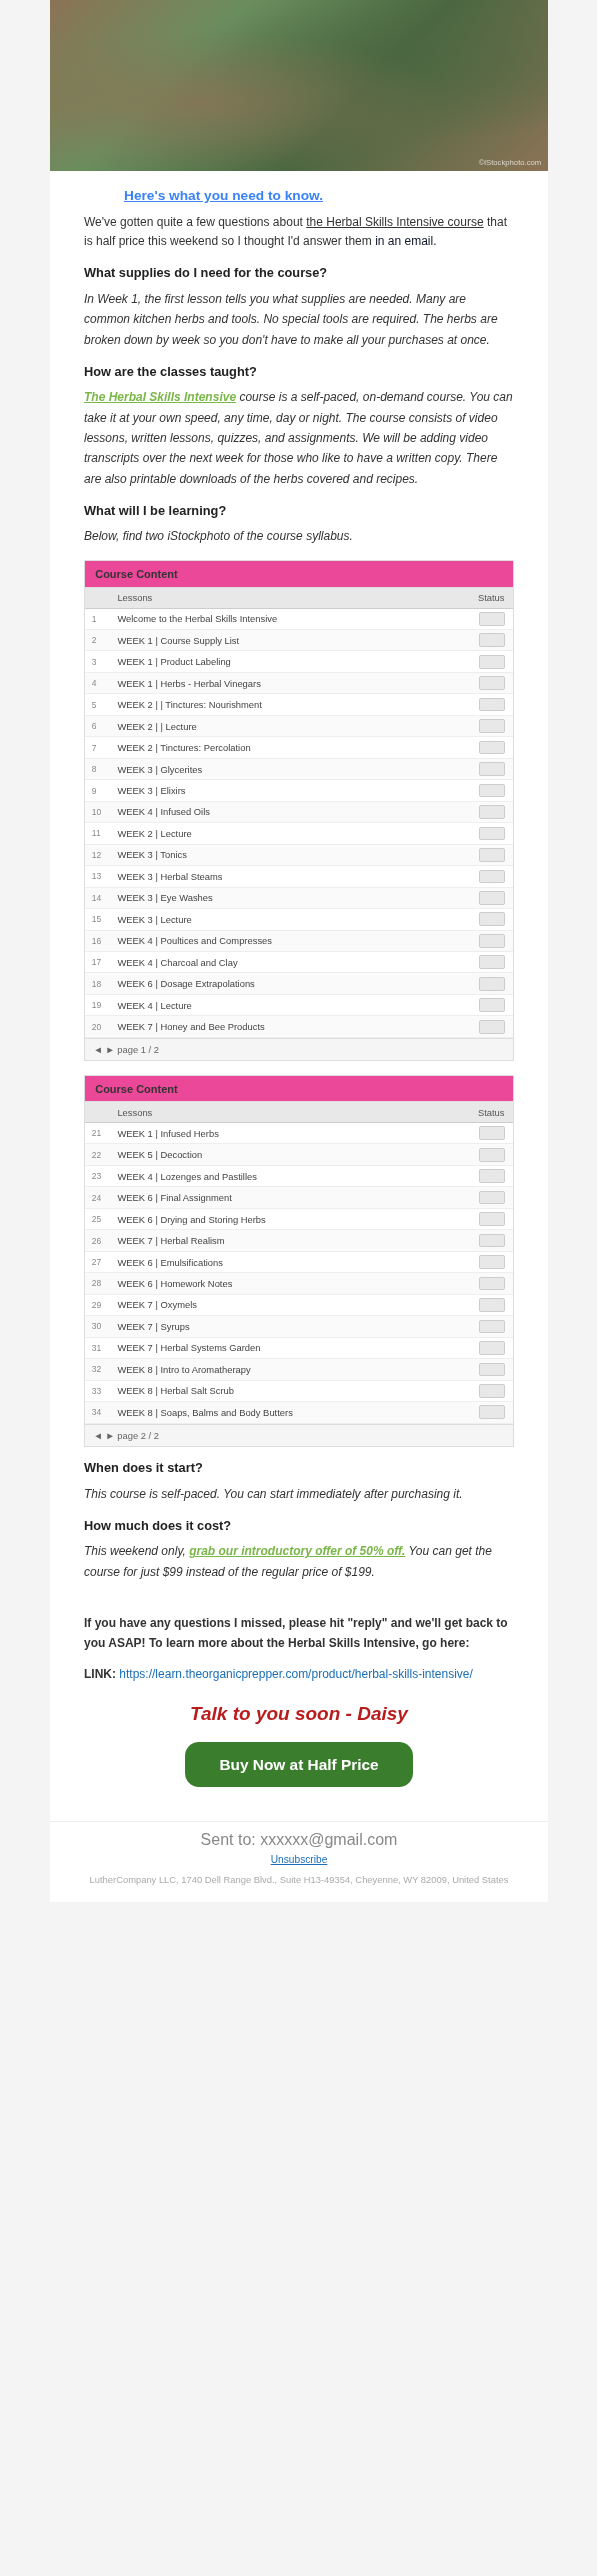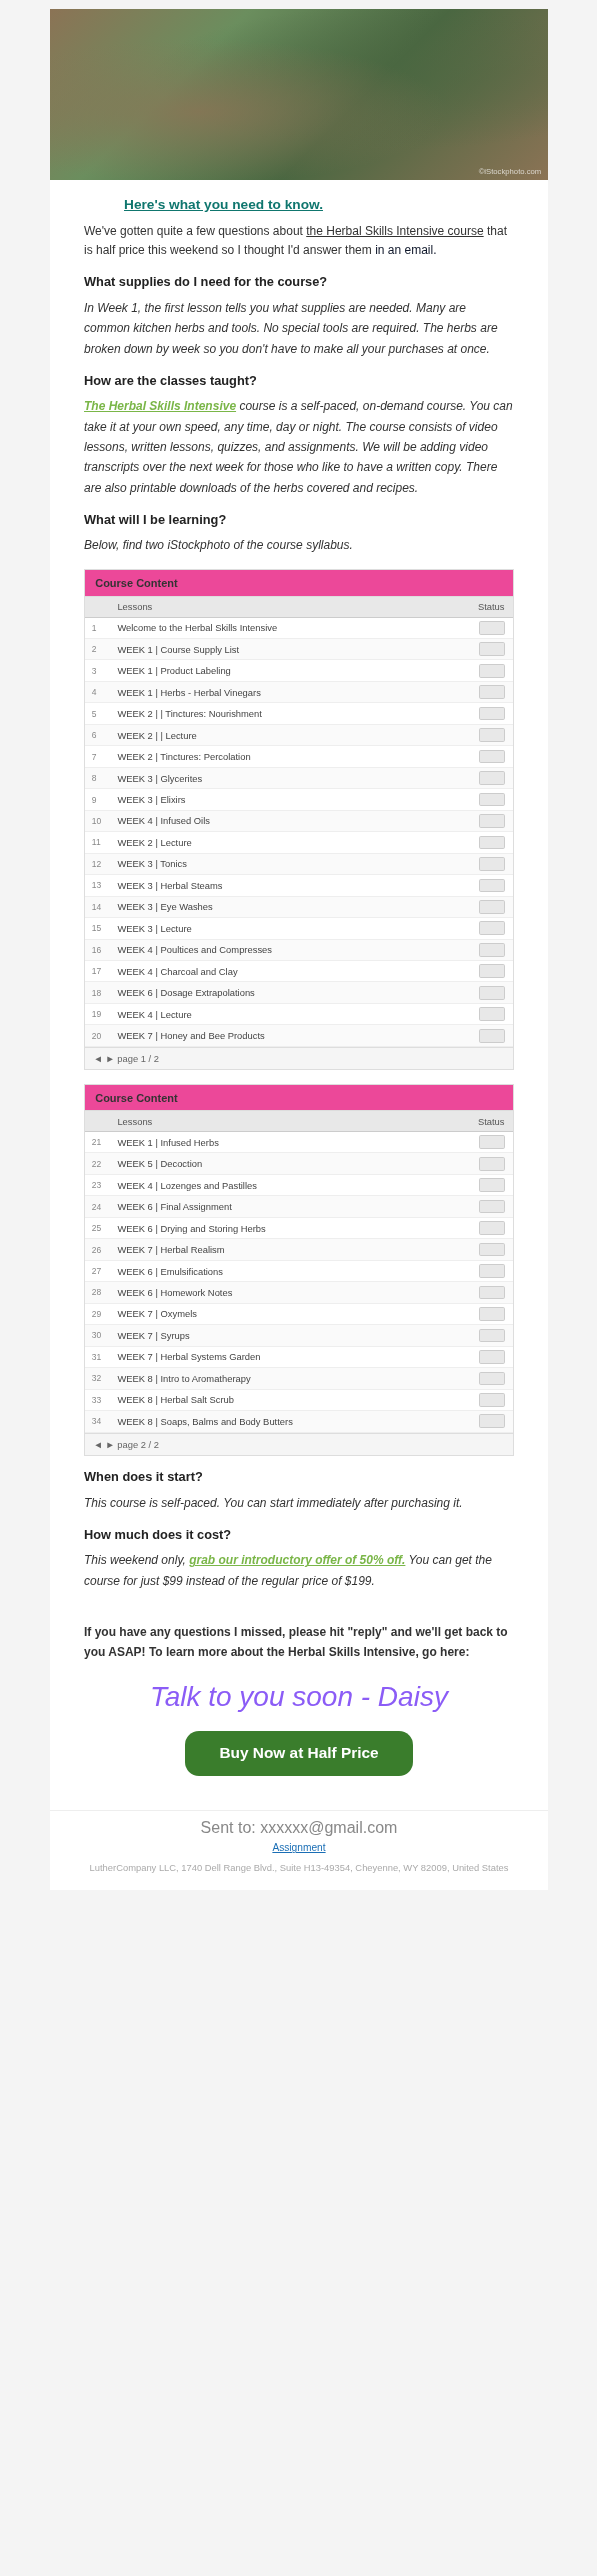--- a/index.html
+++ b/index.html
@@ -7,21 +7,21 @@
       font-family: Arial, sans-serif;
       font-size: 12px;
       background: #f4f4f4;
       color: #333;
       width: 598px;
       margin: 0 auto;
     }
     .email-wrapper {
       background: #ffffff;
       width: 498px;
-      margin: 9px auto;
+      margin: 0 auto;
     }
     .hero-image {
       width: 100%;
       height: 171px;
       background: linear-gradient(135deg, #8B7355 0%, #6B8E5E 30%, #4a6741 60%, #8B7355 100%);
       position: relative;
       overflow: hidden;
     }
     .hero-image::before {
       content: '';
@@ -35,21 +35,21 @@
       position: absolute;
       bottom: 4.3px;
       right: 6.8px;
       font-size: 7.7px;
       color: rgba(255,255,255,0.7);
     }
     .content {
       padding: 17px 34px 8.5px 34px;
     }
     .section-heading {
-      color: #0f766e;
+      color: #3b82f6;
       font-size: 13.7px;
       font-weight: bold;
       text-decoration: underline;
       margin-bottom: 10.2px;
       padding-left: 40px;
     }
     .intro-text {
       font-size: 12px;
       line-height: 1.6;
       margin-bottom: 13.7px;
@@ -171,23 +171,24 @@
       font-weight: bold;
       font-size: 12px;
       line-height: 1.7;
       margin-bottom: 10.2px;
       color: #333;
     }
     .signature-area {
       text-align: center;
       padding: 8.5px 0 4.3px 0;
       font-family: 'Brush Script MT', cursive, sans-serif;
-      font-size: 28px;
-      color: #8b5cf6;
+      font-size: 19px;
+      color: #b91c1c;
       font-style: italic;
+      font-weight: bold;
     }
     .cta-button-wrapper {
       text-align: center;
       margin: 12.8px 0 17px 0;
     }
     .cta-button {
       display: inline-block;
       background: #3a7d2c;
       color: #ffffff;
       font-size: 15.4px;
@@ -466,30 +467,33 @@
       <p class="question-heading">How much does it cost?</p>
       <p class="answer-text">
         <span>This weekend only, </span><a href="#">grab our introductory offer of 50% off.</a><span> You can get the course for just $99 instead of the regular price of $199.</span>
       </p>
     </div>
 
   </div>
 
   <div class="cta-section">
     <p class="bold-text">If you have any questions I missed, please hit "reply" and we'll get back to you ASAP! To learn more about the Herbal Skills Intensive, go here:</p>
+    <p class="link-text">
+      <strong>LINK:</strong> <a href="#">https://learn.theorganicprepper.com/product/herbal-skills-intensive/</a>
+    </p>
 
     <div class="signature-area">Talk to you soon - Daisy</div>
 
     <div class="cta-button-wrapper">
       <button class="cta-button">Buy Now at Half Price</button>
     </div>
   </div>
 
   <div class="footer">
     <p class="footer-sent">
       <span>Sent to:</span> <span>xxxxxx@gmail.com</span>
     </p>
-    <a href="#" class="footer-unsubscribe">Assignment</a>
+    <a href="#" class="footer-unsubscribe">Unsubscribe</a>
     <p class="footer-company">LutherCompany LLC, 1740 Dell Range Blvd., Suite H13-49354, Cheyenne, WY 82009, United States</p>
   </div>
 
 </div>
 
 
 </body></html>

